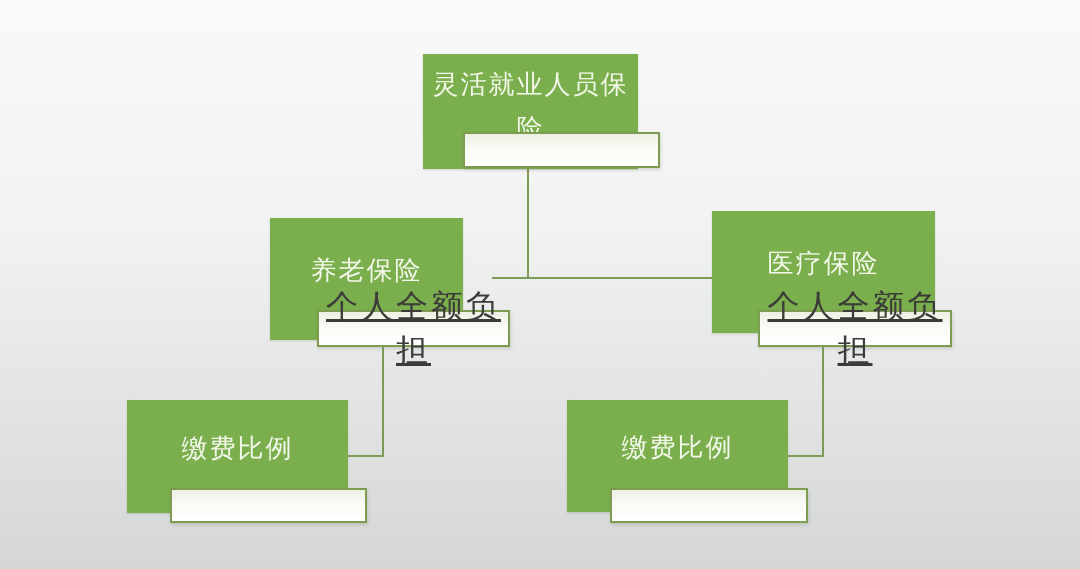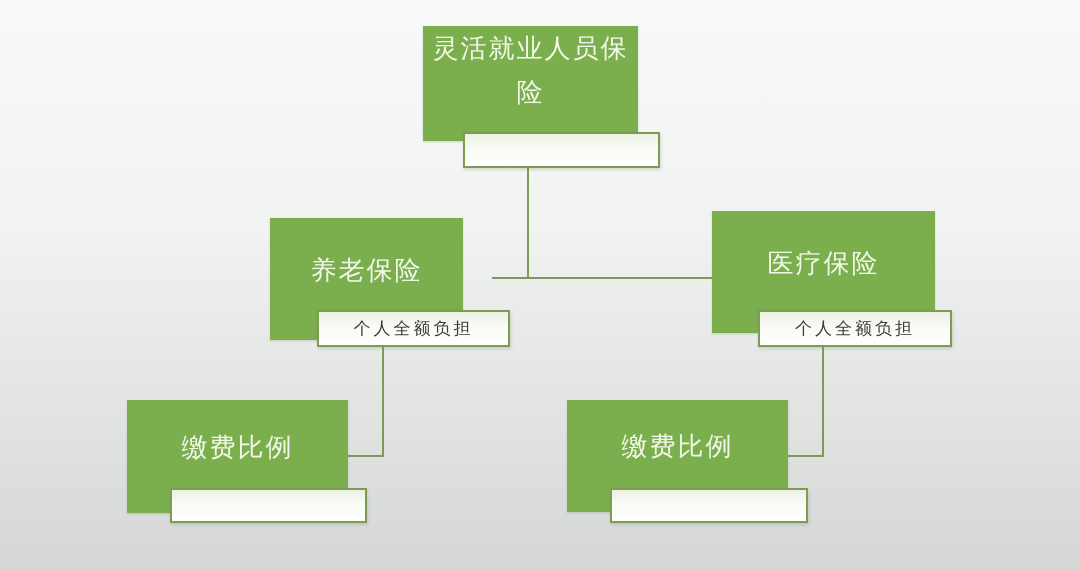--- a/index.html
+++ b/index.html
@@ -26,44 +26,45 @@
     display: flex;
     flex-direction: column;
     align-items: center;
     justify-content: center;
     text-align: center;
     font-size: 26px;
     letter-spacing: 2px;
     box-shadow: 0 1px 2px rgba(90,110,70,0.25);
   }
   .node-root {
-    left: 423px; top: 26px; width: 215px; height: 115px;
-    line-height: 44px; box-sizing: border-box;
+    left: 423px; top: 54px; width: 215px; height: 115px;
+    line-height: 44px; padding-top: 8px; box-sizing: border-box;
     display: block;
   }
   .node-pension { left: 270px; top: 218px; width: 193px; height: 122px; padding-bottom: 18px; box-sizing: border-box; }
   .node-medical { left: 712px; top: 211px; width: 223px; height: 122px; padding-bottom: 18px; box-sizing: border-box; }
-  .node-rate { gap: 24px; padding-bottom: 18px; box-sizing: border-box; font-family: Liberation Serif, serif; }
+  .node-rate { gap: 24px; padding-bottom: 18px; box-sizing: border-box; }
   .node-pension-rate { left: 127px; top: 400px; width: 221px; height: 113px; }
   .node-medical-rate { left: 567px; top: 400px; width: 221px; height: 112px; }
 
   
   .tagbox {
     position: absolute;
     background: linear-gradient(180deg, #ecf1e3 0%, #f9fbf5 45%, #ffffff 100%);
     border: 2px solid #7e9b52;
     box-sizing: border-box;
     color: #3b3b39;
     display: flex;
     align-items: center;
     justify-content: center;
     text-align: center;
-    font-size: 17px;
+    font-size: 32px;
     letter-spacing: 3px;
     box-shadow: 1px 2px 3px rgba(120,130,110,0.25);
+    text-decoration: underline;
   }
   .tag-root         { left: 463px; top: 132px; width: 197px; height: 36px; }
   .tag-pension      { left: 317px; top: 310px; width: 193px; height: 37px; }
   .tag-medical      { left: 758px; top: 310px; width: 194px; height: 37px; }
   .tag-pension-rate { left: 170px; top: 488px; width: 197px; height: 35px; }
   .tag-medical-rate { left: 610px; top: 488px; width: 198px; height: 35px; }
 
   
   .line {
     position: absolute;

